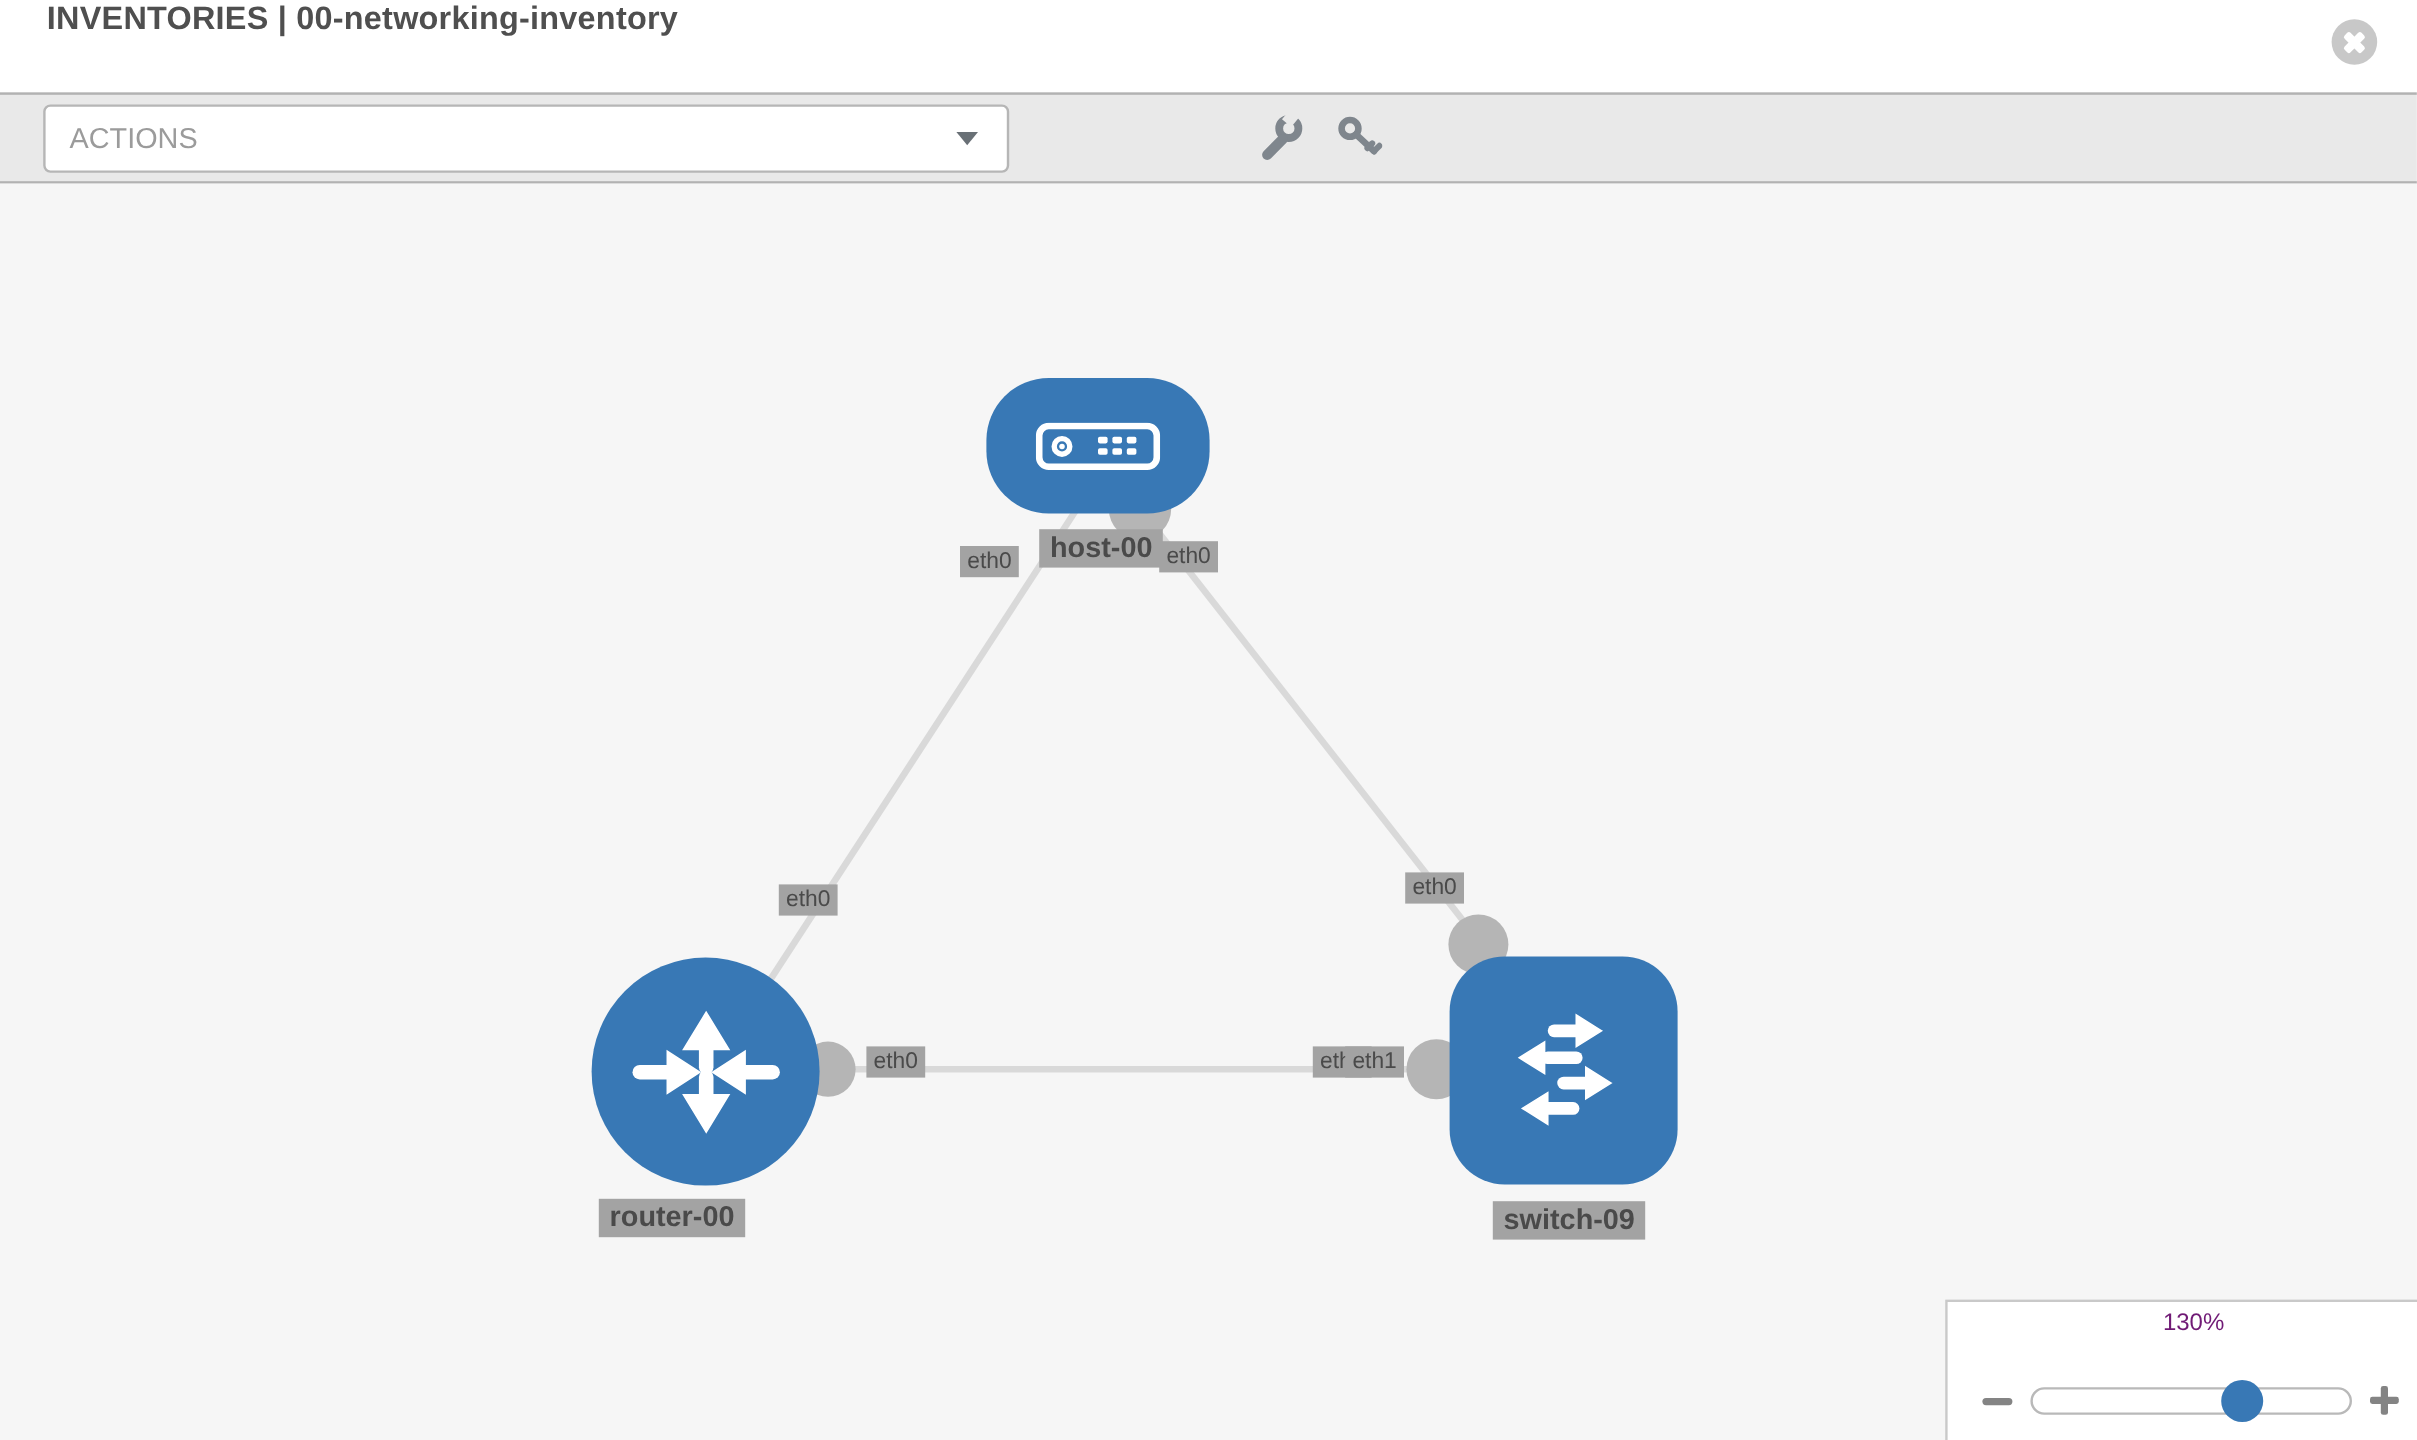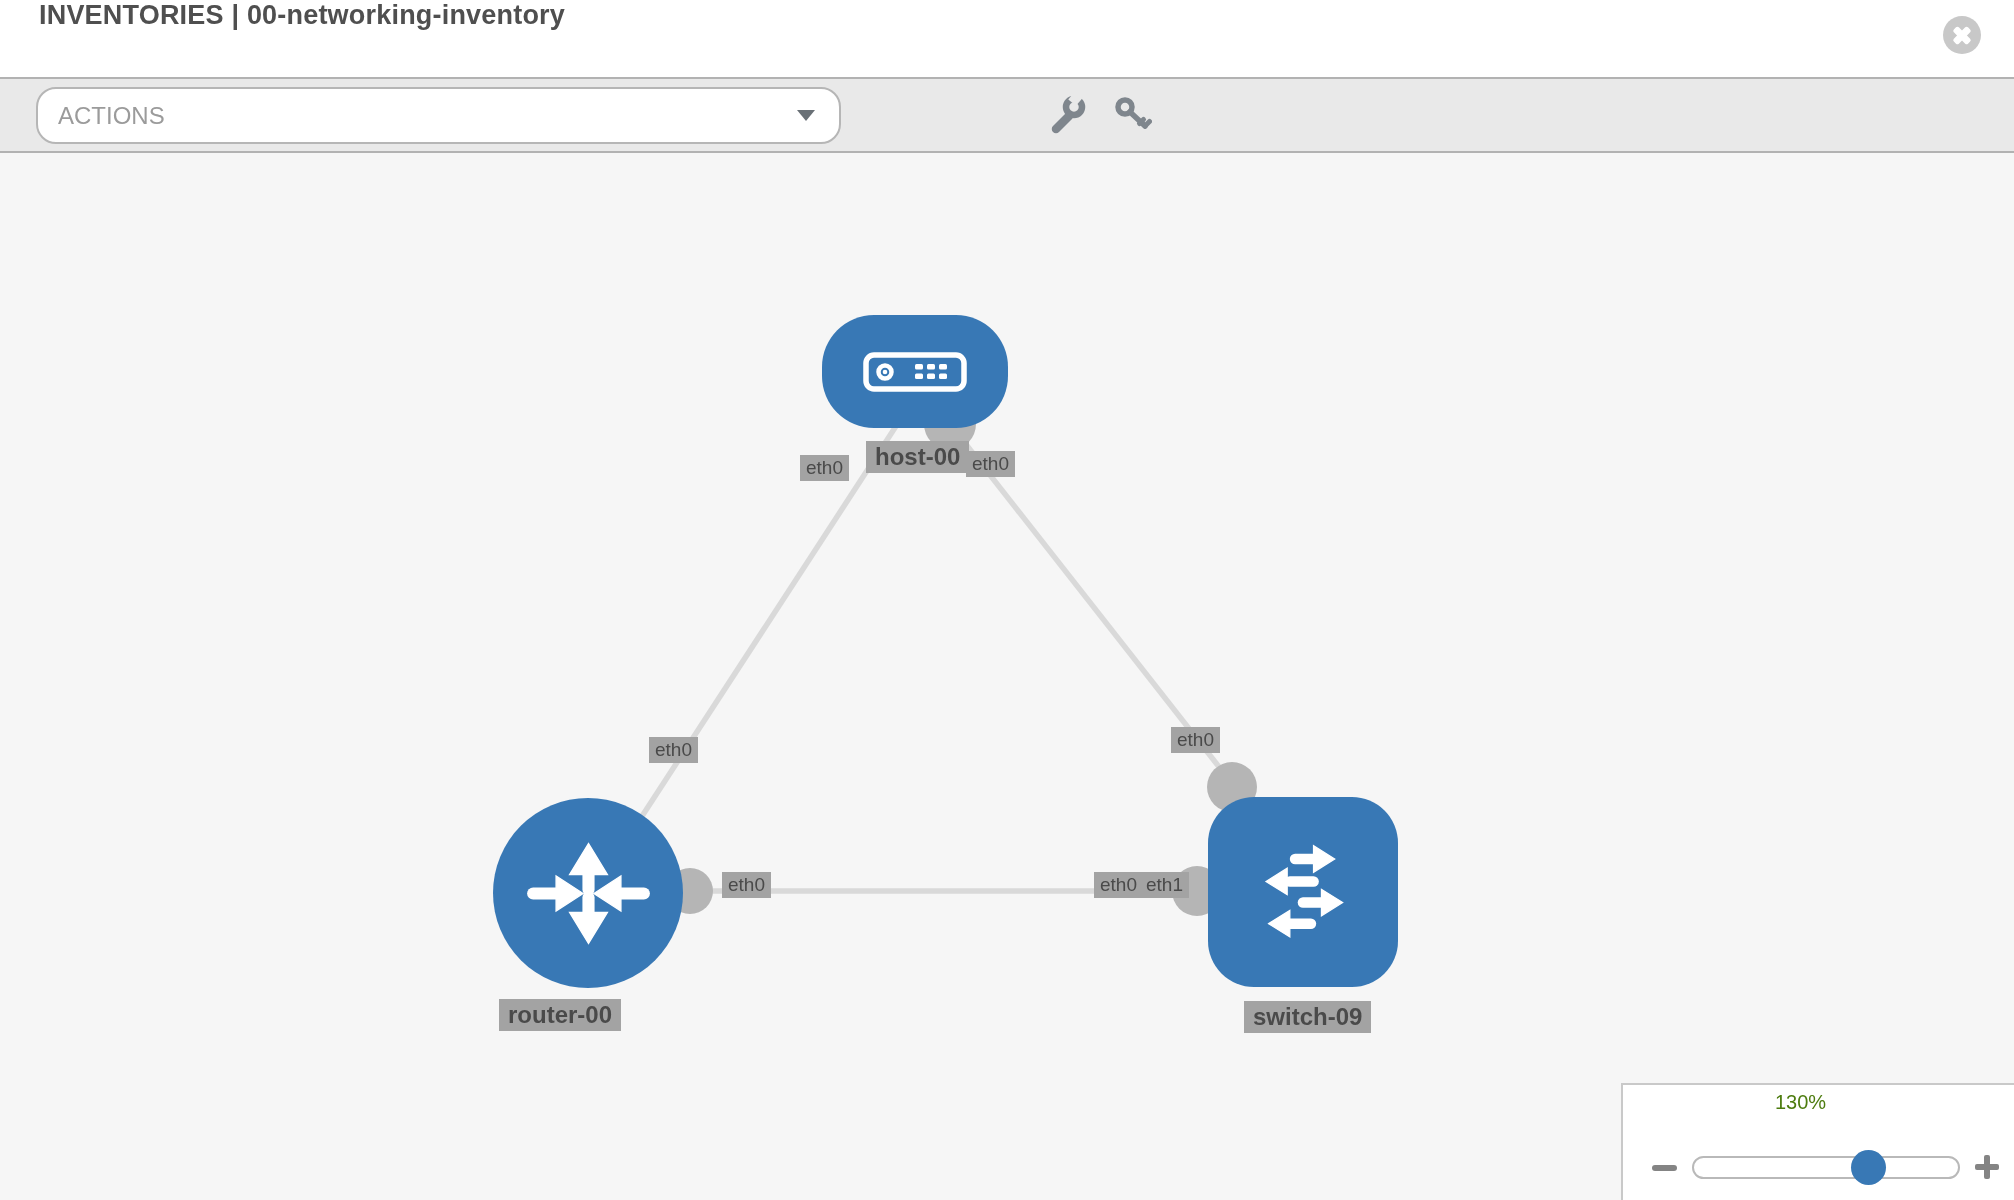--- a/index.html
+++ b/index.html
@@ -12,21 +12,21 @@
     background:#c8c8c8;cursor:pointer;}
   .x-icon{position:absolute;left:50%;top:50%;width:100%;height:100%;}
   .x-icon::before,.x-icon::after{content:"";position:absolute;left:-10px;top:-3.5px;width:20px;height:7px;
     border-radius:2px;background:#ffffff;}
   .x-icon::before{transform:rotate(45deg);}
   .x-icon::after{transform:rotate(-45deg);}
   
   #toolbar{position:absolute;top:77px;left:0;width:2014px;height:76px;box-sizing:border-box;
     background:#e9e9e9;border-top:2px solid #b2b2b2;border-bottom:2px solid #b2b2b2;}
   .select-box{position:absolute;top:8px;height:57px;box-sizing:border-box;background:#ffffff;
-    border:2px solid #b6b6b6;border-radius:20px;display:flex;align-items:center;
+    border:2px solid #b6b6b6;border-radius:6px;display:flex;align-items:center;
     justify-content:space-between;padding:0 24px 0 20px;cursor:pointer;}
   .select-label{font-size:24px;color:#9b9b9b;}
   .caret-down{width:0;height:0;border-left:9px solid transparent;border-right:9px solid transparent;
     border-top:11px solid #697076;}
   #actions-box{left:36px;width:805px;}
   #search-box{left:1181px;width:800px;}
   .tool-icon-btn{position:absolute;top:10px;width:52px;height:52px;display:flex;
     align-items:center;justify-content:center;cursor:pointer;background:transparent;border:none;}
   #wrench-btn{left:1040px;}
   #key-btn{left:1106px;}
@@ -39,22 +39,22 @@
     z-index:2;cursor:pointer;}
   #node-host{left:822px;top:315px;width:186px;height:113px;border-radius:52px;}
   #node-router{left:493px;top:798px;width:190px;height:190px;border-radius:50%;}
   #node-switch{left:1208px;top:797px;width:190px;height:190px;border-radius:46px;}
   .chip{position:absolute;background:#a3a3a3;color:#4a4a4a;z-index:4;white-space:nowrap;}
   .node-label{font-size:24px;padding:2px 9px;font-weight:bold;}
   .iface-label{font-size:19px;padding:2px 6px;}
   
   #zoom-panel{position:absolute;left:1621px;top:1083px;width:400px;height:125px;background:#ffffff;
     border:2px solid #c9c9c9;z-index:10;}
-  #zoom-level{position:absolute;left:152px;top:6px;width:130px;
-    font-size:20px;color:#4d7c0f;}
+  #zoom-level{position:absolute;left:140px;top:6px;width:130px;text-align:center;
+    font-size:20px;color:#701a75;}
   #zoom-out{position:absolute;left:22px;top:70px;width:38px;height:26px;display:flex;
     align-items:center;justify-content:center;cursor:pointer;background:transparent;border:none;}
   .minus-bar{width:25px;height:6px;border-radius:3px;background:#848484;}
   #zoom-track{position:absolute;left:69px;top:71px;width:268px;height:23px;box-sizing:border-box;
     border:2px solid #b9b9b9;border-radius:12px;background:#ffffff;cursor:pointer;}
   #zoom-thumb{position:absolute;left:157px;top:-8px;width:35px;height:35px;border-radius:50%;
     background:#3878b5;cursor:grab;}
   #zoom-in{position:absolute;left:346px;top:64px;width:36px;height:36px;cursor:pointer;
     background:transparent;border:none;}
   .plus-icon{position:absolute;left:50%;top:50%;}
@@ -158,21 +158,21 @@
   <div class="chip node-label" style="left:866px;top:441px;">host-00</div>
   <div class="chip node-label" style="left:499px;top:999px;">router-00</div>
   <div class="chip node-label" style="left:1244px;top:1001px;">switch-09</div>
 
   <div class="chip iface-label" style="left:800px;top:455px;">eth0</div>
   <div class="chip iface-label" style="left:966px;top:451px;">eth0</div>
   <div class="chip iface-label" style="left:649px;top:737px;">eth0</div>
   <div class="chip iface-label" style="left:1171px;top:727px;">eth0</div>
   <div class="chip iface-label" style="left:722px;top:872px;">eth0</div>
   <div class="chip iface-label" style="left:1094px;top:872px;">eth0</div>
-  <div class="chip iface-label" style="left:1121px;top:872px;margin-left:19px;">eth1</div>
+  <div class="chip iface-label" style="left:1121px;top:872px;">eth1</div>
 </div>
 
 <div id="zoom-panel">
   <div id="zoom-level">130%</div>
   <button id="zoom-out">
     <span class="minus-bar"></span>
   </button>
   <div id="zoom-track">
     <div id="zoom-thumb"></div>
   </div>

